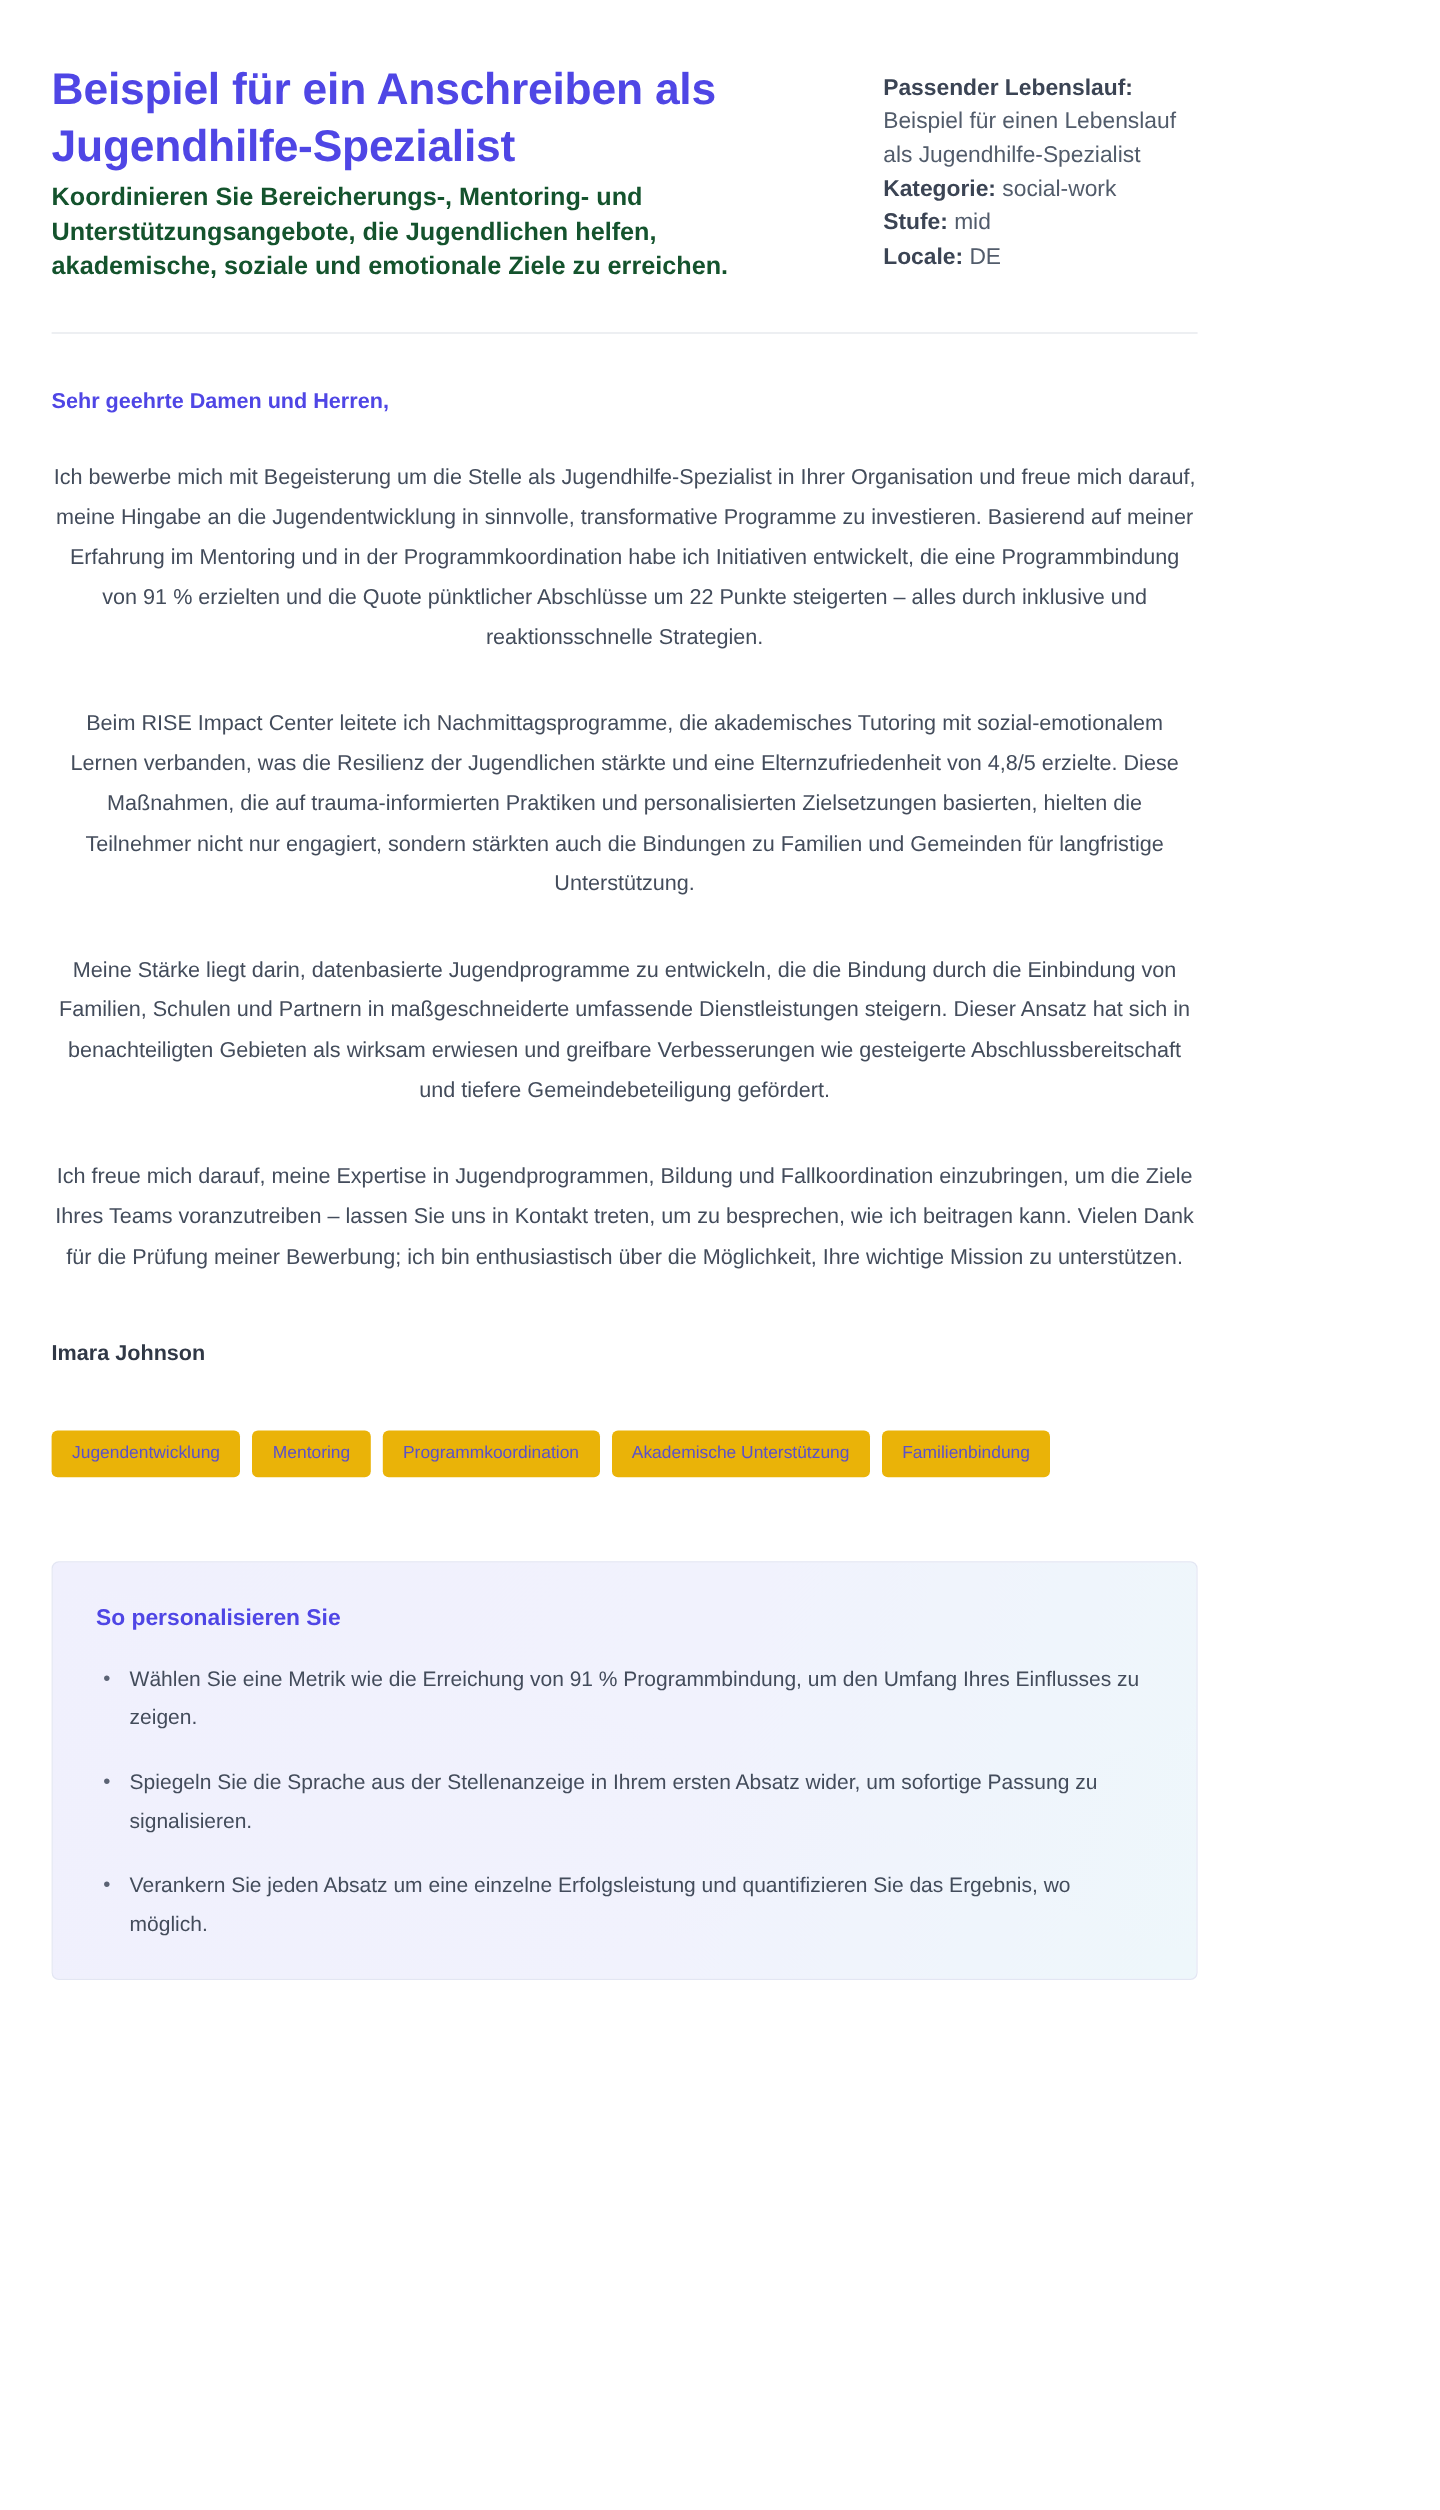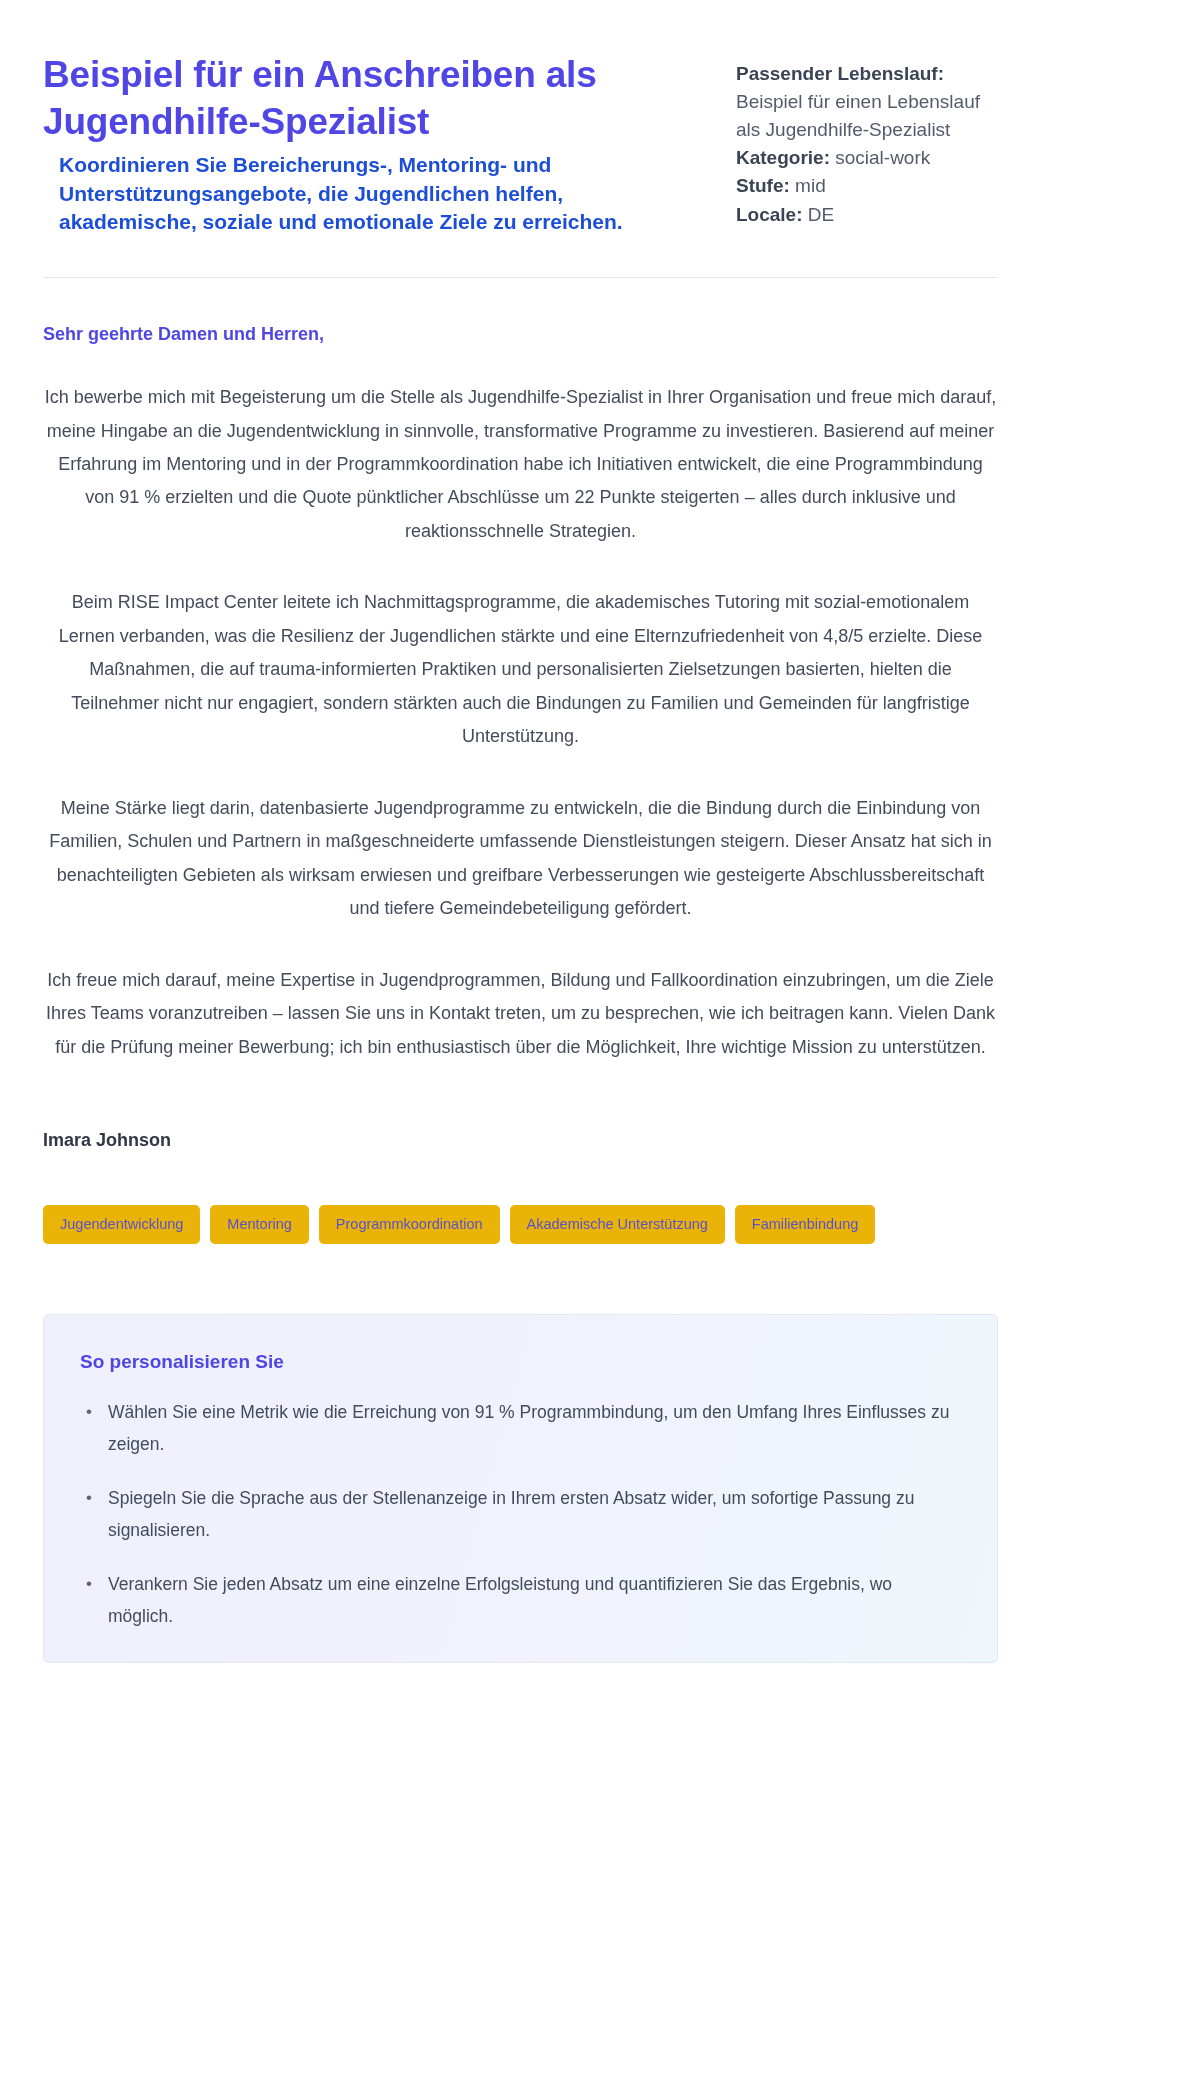--- a/index.html
+++ b/index.html
@@ -33,25 +33,25 @@
   }
   .doc-title {
     margin: 0;
     font-size: 37px;
     line-height: 1.26;
     font-weight: 700;
     color: #4f46e5;
     letter-spacing: -0.2px;
   }
   .doc-subtitle {
-    margin: 6px 0 0 16px;
+    margin: 6px 0 0 0;
     font-size: 21px;
     line-height: 1.36;
     font-weight: 700;
-    color: #1d4ed8;
+    color: #14532d;
     max-width: 610px;
   }
   .meta {
     flex: 0 0 auto;
     width: 262px;
     text-align: left;
     font-size: 19px;
     line-height: 1.48;
     color: #4b5566;
     padding-top: 8px;
@@ -88,21 +88,21 @@
   .para {
     margin: 0 0 38px 0;
     font-size: 18px;
     line-height: 1.86;
     color: #434c5b;
     text-align: center;
   }
 
   
   .signature {
-    margin-top: 64px;
+    margin-top: 51px;
   }
   .sign-name {
     margin: 0 0 16px 0;
     font-size: 18px;
     font-weight: 700;
     color: #303846;
     line-height: 1.4;
   }
   .sign-role {
     margin: 0;

